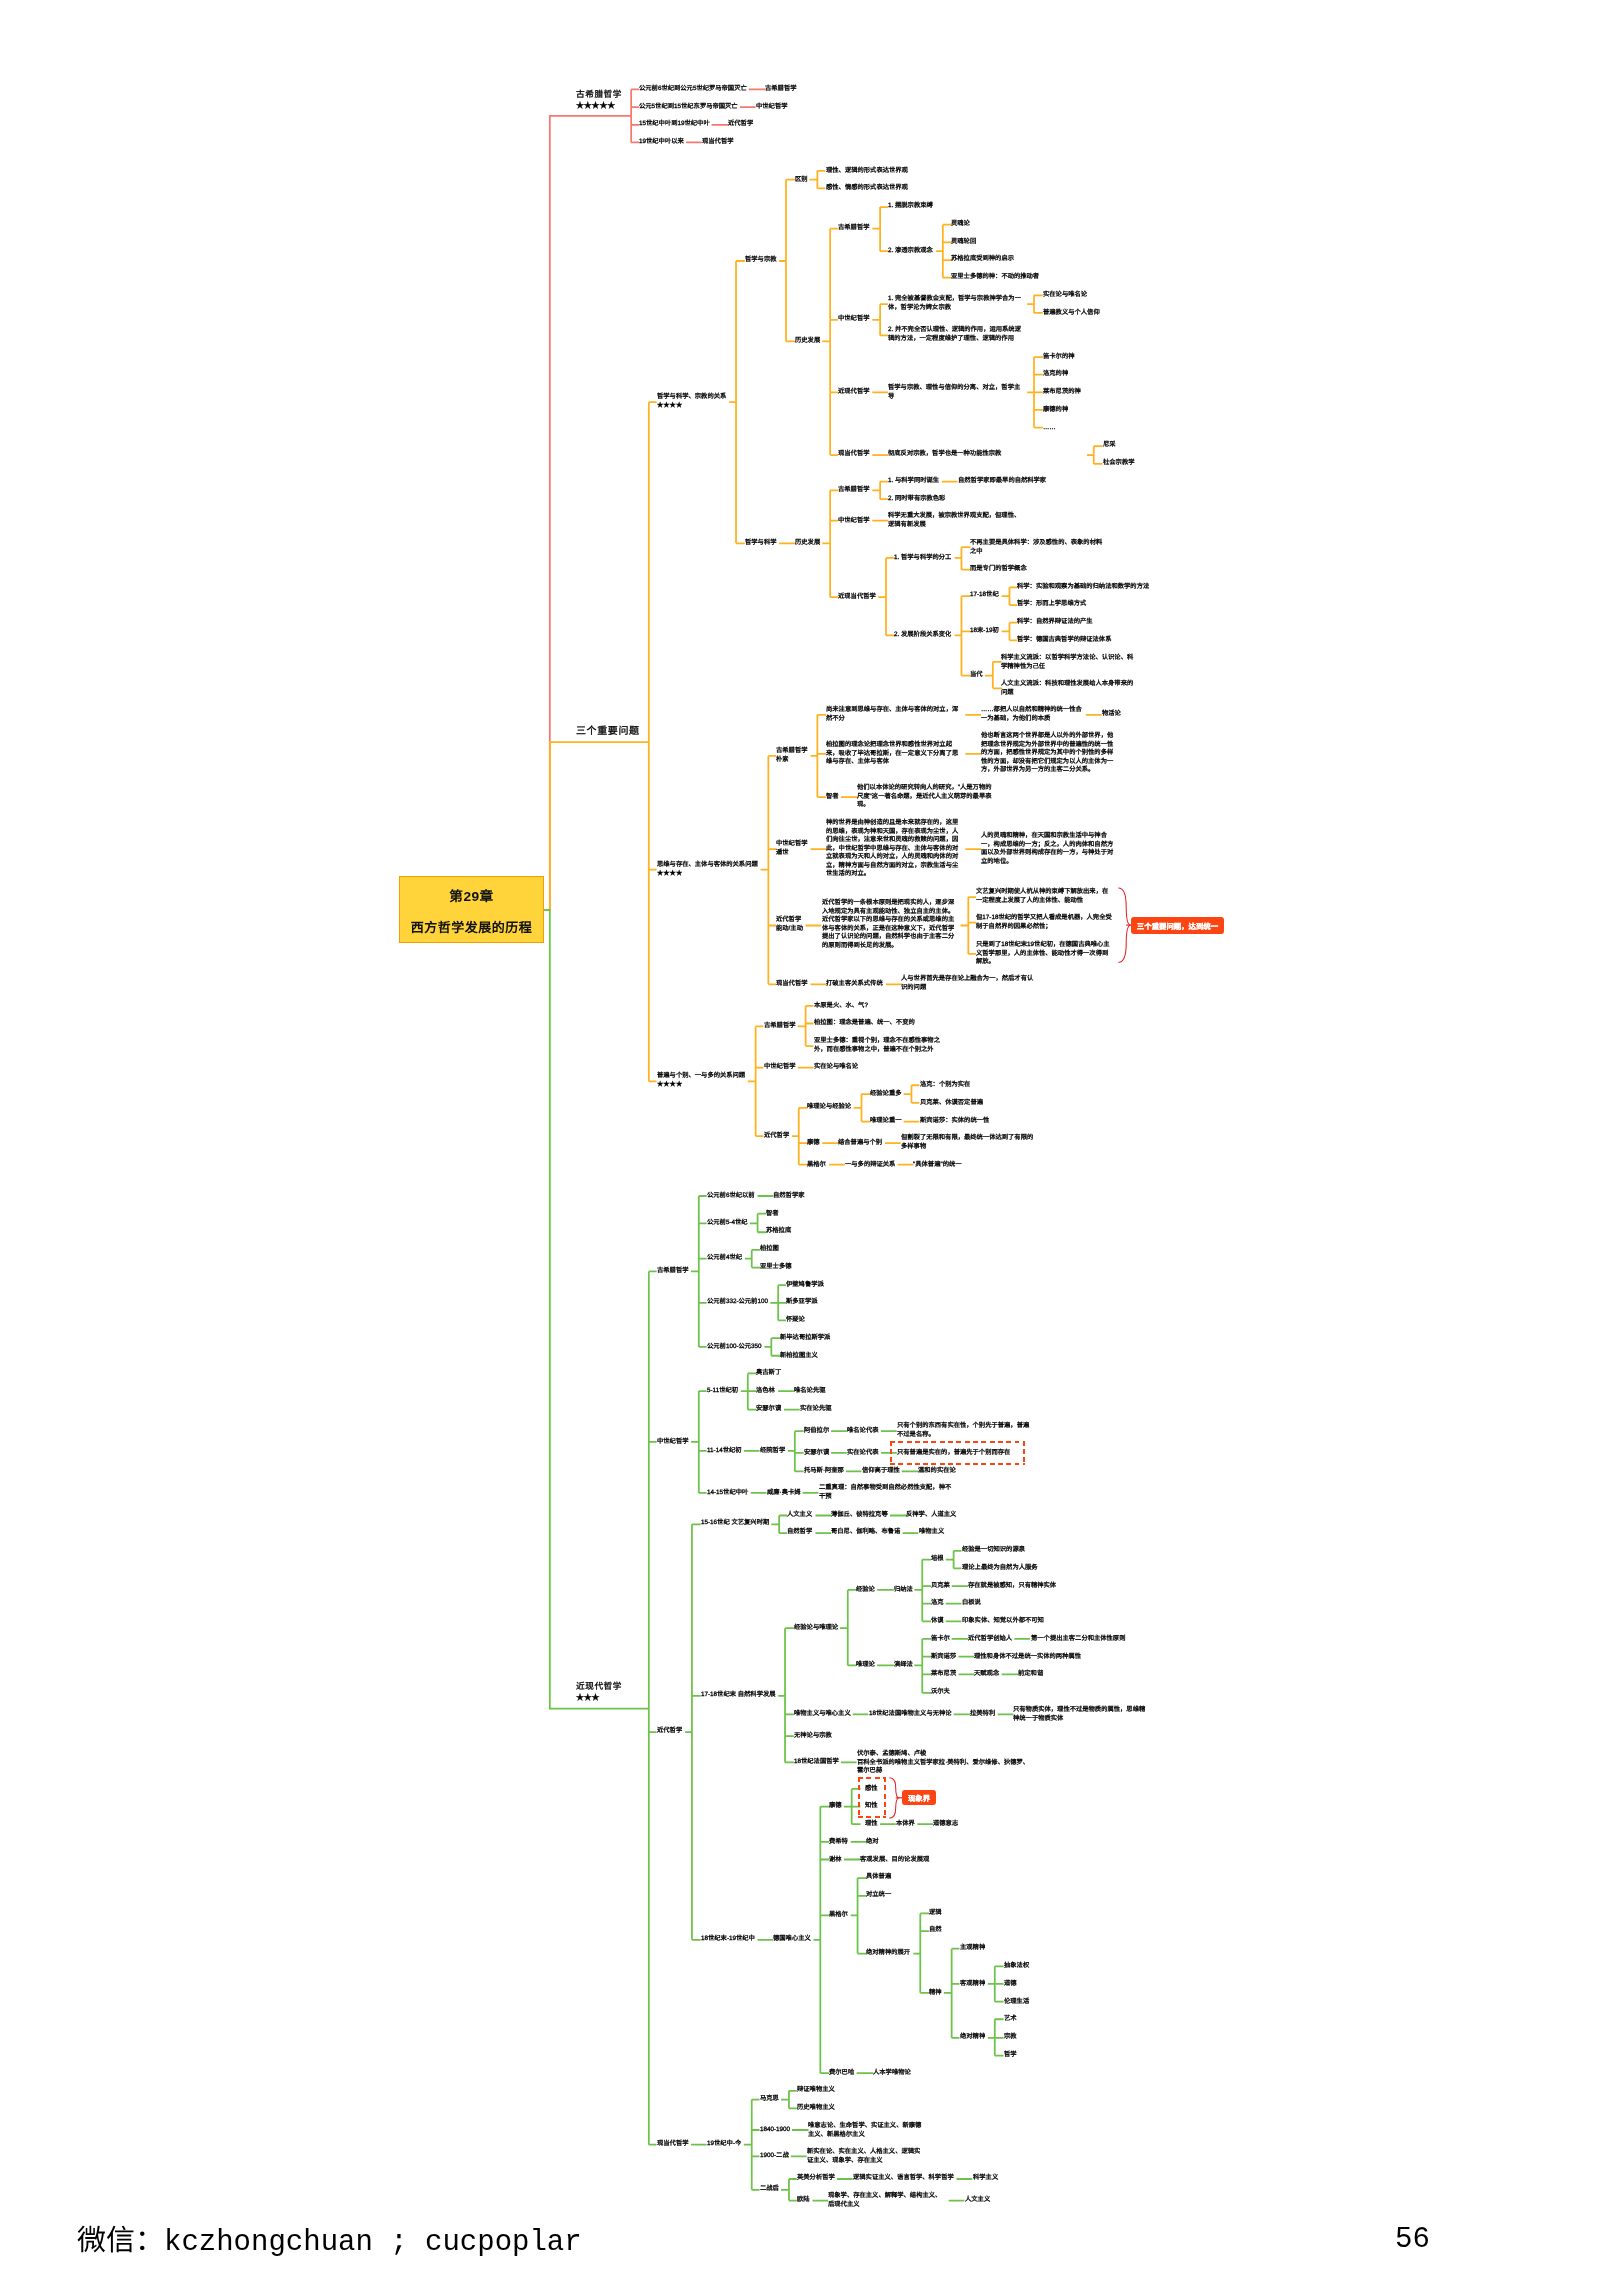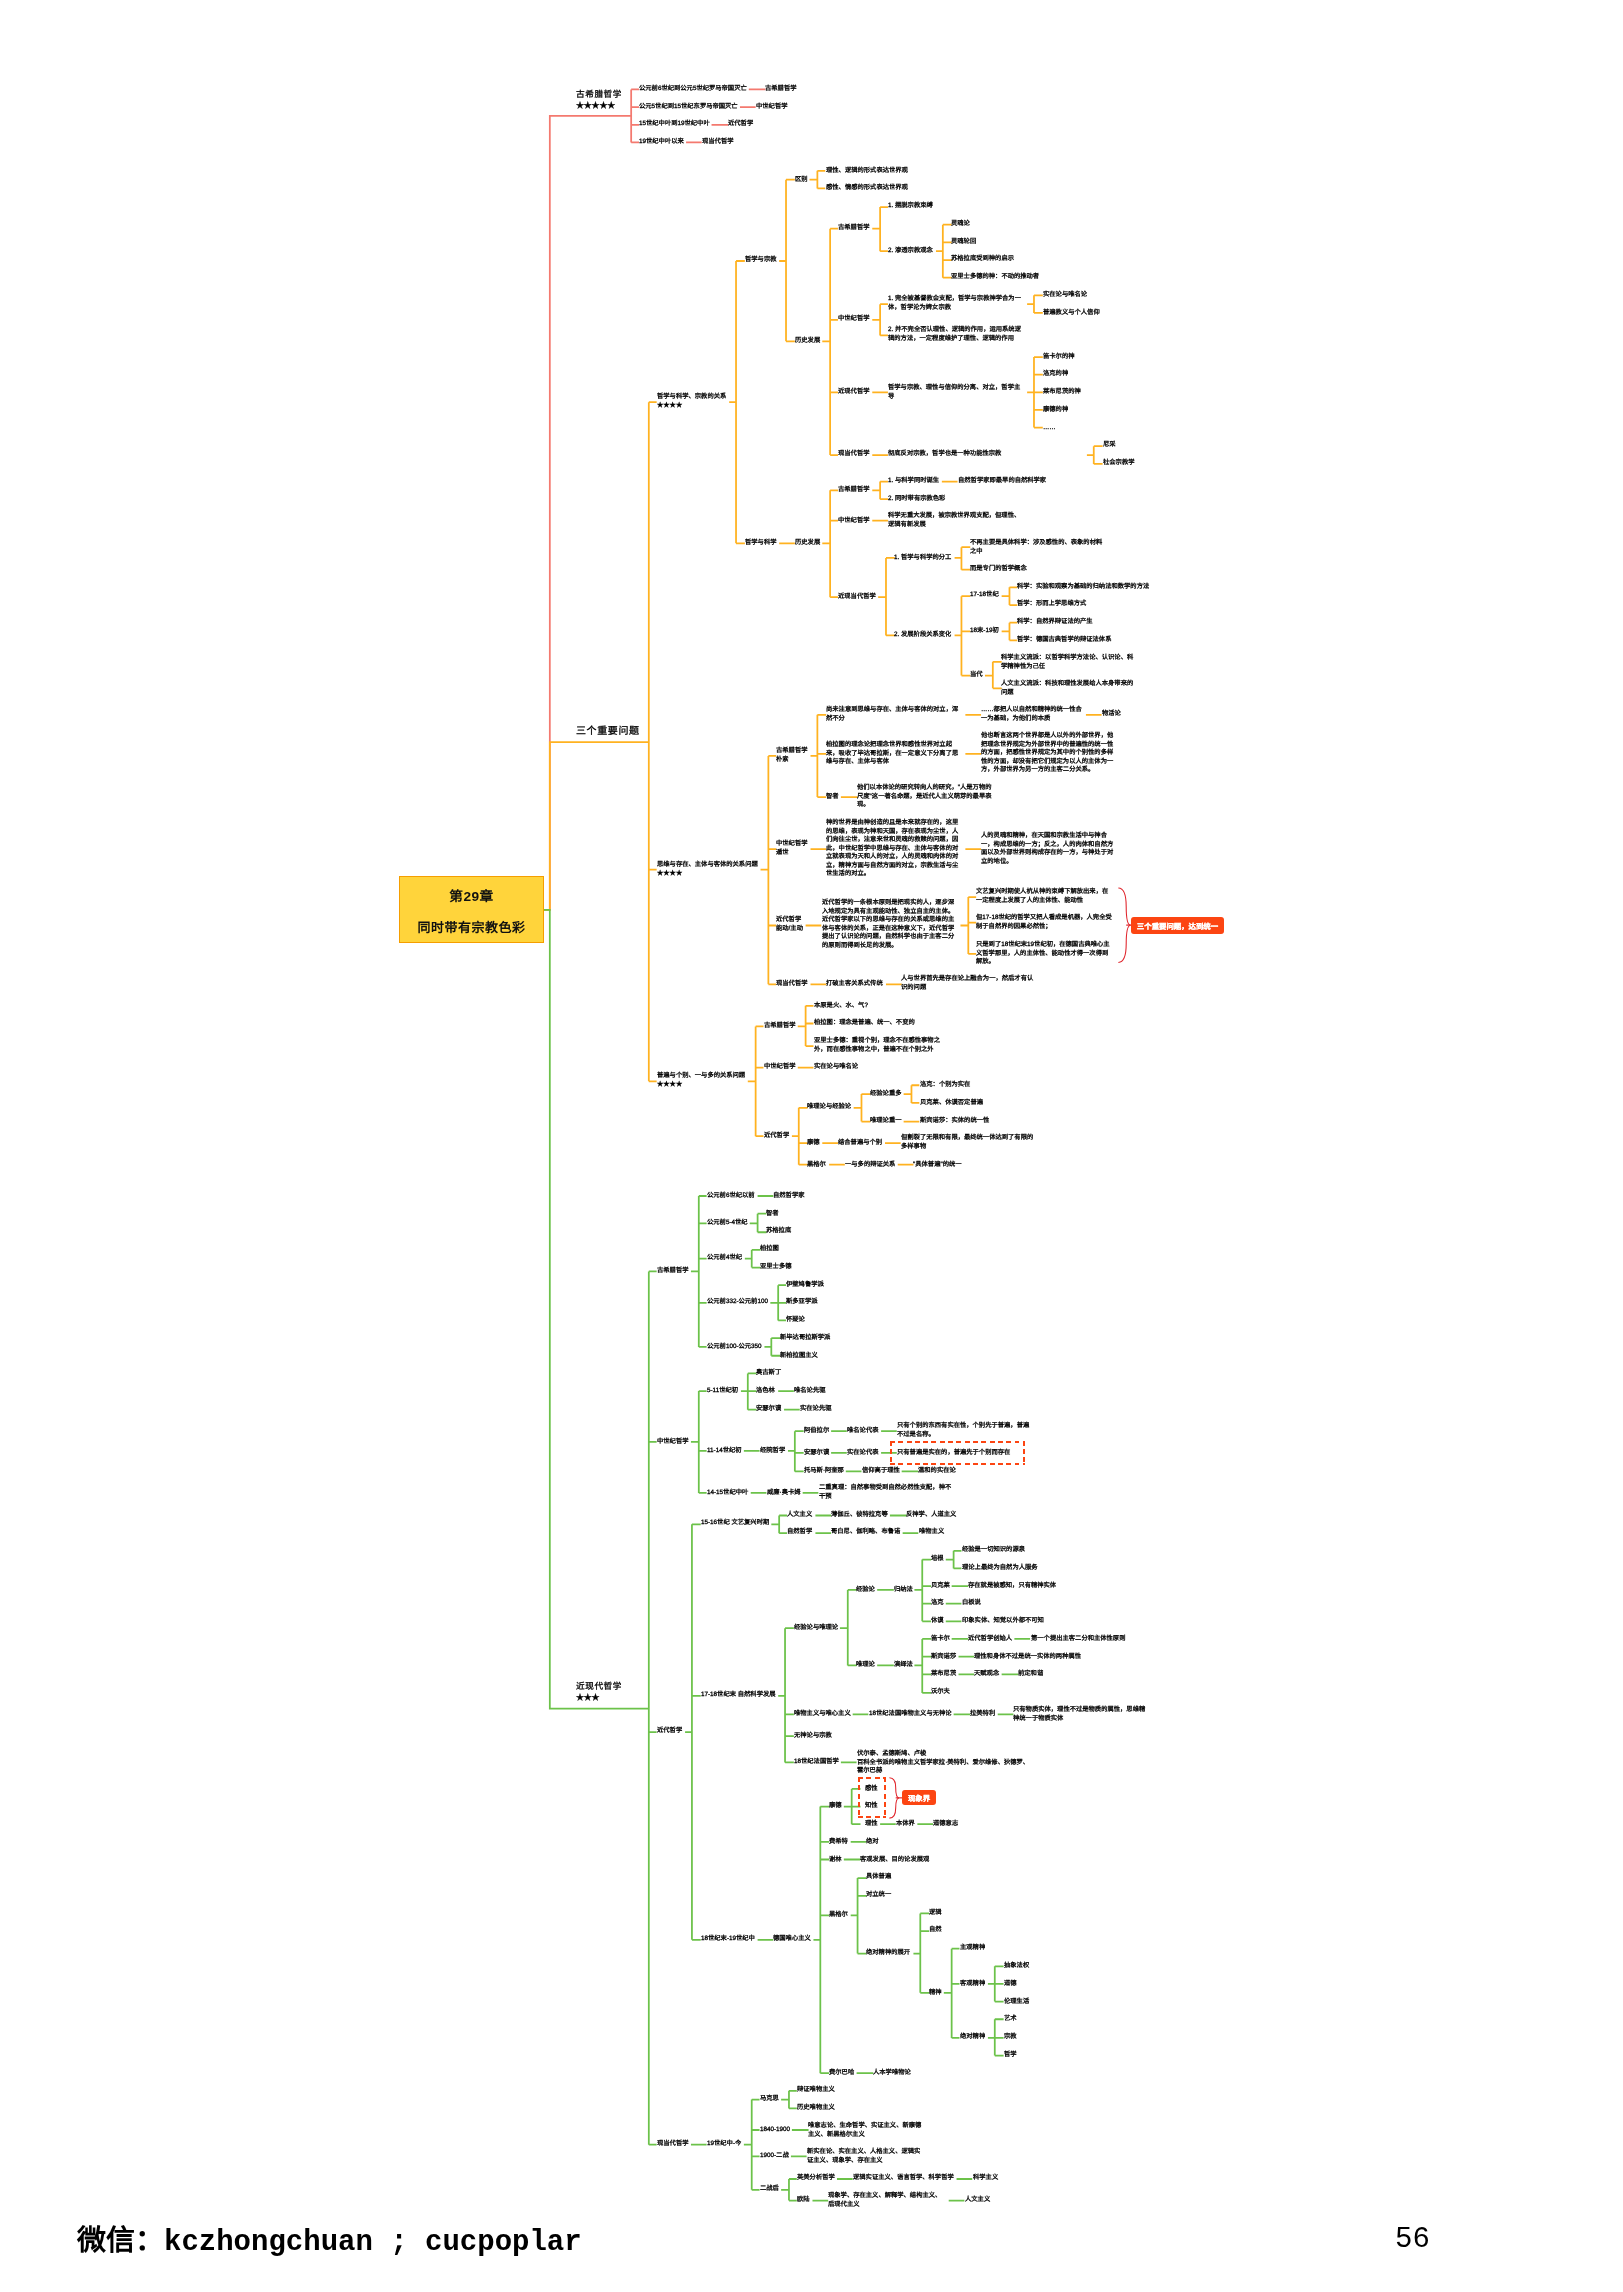--- a/index.html
+++ b/index.html
@@ -159,21 +159,21 @@
       <path d="M807 2200H815M815 2200H823" stroke="#6CC24A" stroke-width="1.8" fill="none"></path>
       <path d="M797 2234H805M805 2223V2245M805 2223H813M805 2245H813" stroke="#6CC24A" stroke-width="1.8" fill="none"></path>
       <path d="M854 2223H862M862 2223H870" stroke="#6CC24A" stroke-width="1.8" fill="none"></path>
       <path d="M976 2223H984M984 2223H992" stroke="#6CC24A" stroke-width="1.8" fill="none"></path>
       <path d="M829 2245H836M836 2245H845" stroke="#6CC24A" stroke-width="1.8" fill="none"></path>
       <path d="M968 2245H976M976 2245H984" stroke="#6CC24A" stroke-width="1.8" fill="none"></path>
     </svg>
   <div id="nodes">
       <div class="root-box" style="left: 399px; top: 876px; width: 145px; height: 67px;">
         <div class="rl1">第29章</div>
-        <div class="rl2">同时带有宗教色彩</div>
+        <div class="rl2">西方哲学发展的历程</div>
       </div>
       <div class="node branch-label" style="left: 576px; top: 88px; font-size: 8.6px; line-height: 12.3px; white-space: pre; letter-spacing: 0.6px;"><div>古希腊哲学</div><div class="stars">★★★★★</div></div>
       <div class="node" style="left: 639px; top: 85px; font-size: 6.3px; line-height: 8.5px; white-space: pre;">公元前6世纪到公元5世纪罗马帝国灭亡</div>
       <div class="node" style="left: 765px; top: 85px; font-size: 6.3px; line-height: 8.5px; white-space: pre;">古希腊哲学</div>
       <div class="node" style="left: 639px; top: 103px; font-size: 6.3px; line-height: 8.5px; white-space: pre;">公元5世纪到15世纪东罗马帝国灭亡</div>
       <div class="node" style="left: 756px; top: 103px; font-size: 6.3px; line-height: 8.5px; white-space: pre;">中世纪哲学</div>
       <div class="node" style="left: 639px; top: 120px; font-size: 6.3px; line-height: 8.5px; white-space: pre;">15世纪中叶到19世纪中叶</div>
       <div class="node" style="left: 728px; top: 120px; font-size: 6.3px; line-height: 8.5px; white-space: pre;">近代哲学</div>
       <div class="node" style="left: 639px; top: 138px; font-size: 6.3px; line-height: 8.5px; white-space: pre;">19世纪中叶以来</div>
       <div class="node" style="left: 702px; top: 138px; font-size: 6.3px; line-height: 8.5px; white-space: pre;">现当代哲学</div>
@@ -397,16 +397,16 @@
       <div class="node" style="left: 760px; top: 2152px; font-size: 6.3px; line-height: 8.5px; white-space: pre;">1900-二战</div>
       <div class="node" style="left: 807px; top: 2148px; font-size: 6.3px; line-height: 8.5px; width: 114px; white-space: pre-wrap; word-break: break-all;">新实在论、实在主义、人格主义、逻辑实证主义、现象学、存在主义</div>
       <div class="node" style="left: 760px; top: 2185px; font-size: 6.3px; line-height: 8.5px; white-space: pre;">二战后</div>
       <div class="node" style="left: 797px; top: 2174px; font-size: 6.3px; line-height: 8.5px; white-space: pre;">英美分析哲学</div>
       <div class="node" style="left: 853px; top: 2174px; font-size: 6.3px; line-height: 8.5px; white-space: pre;">逻辑实证主义、语言哲学、科学哲学</div>
       <div class="node" style="left: 973px; top: 2174px; font-size: 6.3px; line-height: 8.5px; white-space: pre;">科学主义</div>
       <div class="node" style="left: 797px; top: 2196px; font-size: 6.3px; line-height: 8.5px; white-space: pre;">欧陆</div>
       <div class="node" style="left: 828px; top: 2192px; font-size: 6.3px; line-height: 8.5px; width: 119px; white-space: pre-wrap; word-break: break-all;">现象学、存在主义、解释学、结构主义、后现代主义</div>
       <div class="node" style="left: 965px; top: 2196px; font-size: 6.3px; line-height: 8.5px; white-space: pre;">人文主义</div>
     </div>
-  <div class="footer" style="left:77px;top:2216px;font-size:29px;font-weight:bold;">微信：kczhongchuan ; cucpoplar</div>
+  <div class="footer" style="left:77px;top:2216px;font-size:29px;">微信：kczhongchuan ; cucpoplar</div>
   <div class="footer" style="left:1395px;top:2223px;font-size:29px;">56</div>
 </div>
 
 
 </body></html>

